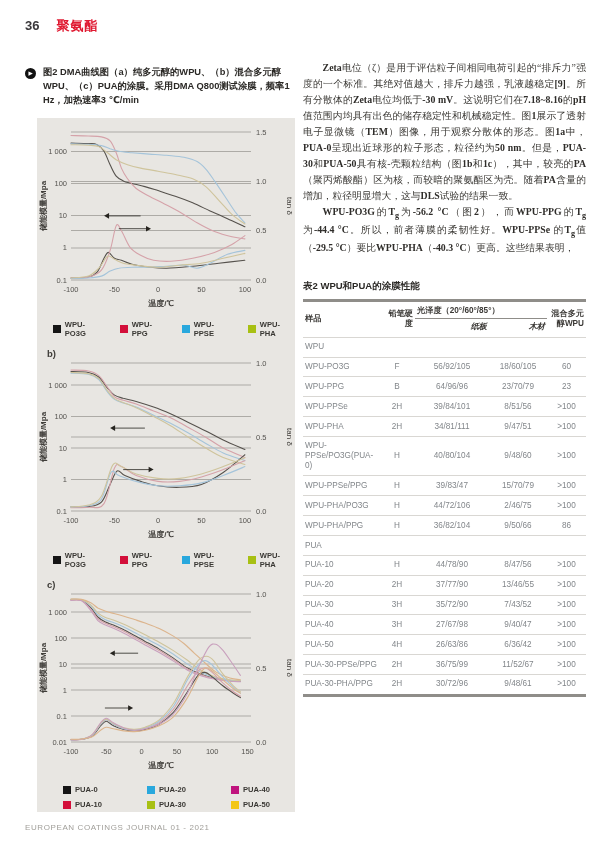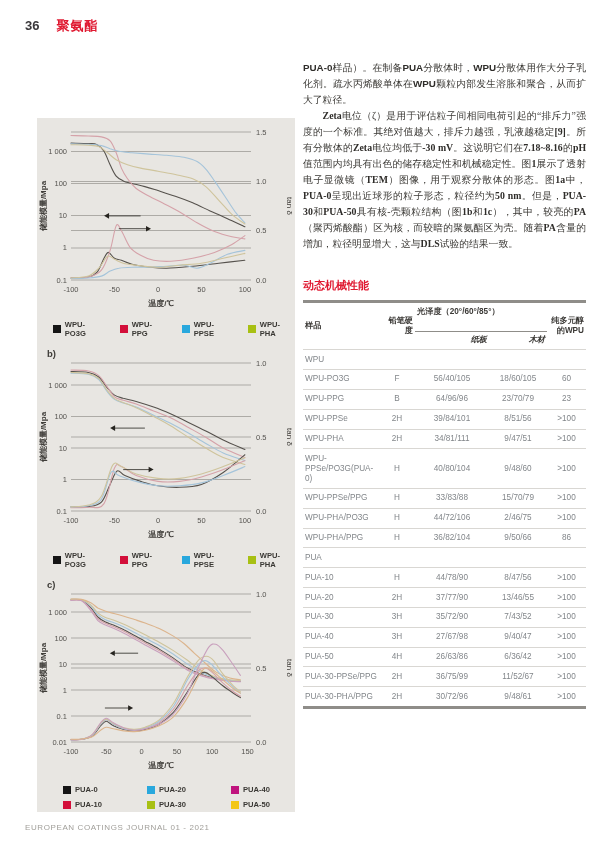--- a/index.html
+++ b/index.html
@@ -34,37 +34,41 @@
   .rcol p.ind{text-indent:2em;font-family:Liberation Serif, serif;}
   .rcol p b{color:#2f2d2a;}
   .sec-head{margin:26px 0 7px 0;font-size:11px;font-weight:700;}
   .tbl-cap{margin-top:24px;font-size:9.5px;font-weight:700;color:#2b2926;}
 
   table.perf{width:100%;margin-top:6px;border-collapse:collapse;
              border-top:3px solid #8f8d89;border-bottom:3px solid #8f8d89;}
   table.perf th{font-size:8.2px;font-weight:700;color:#3c3a37;padding:4px 2px;line-height:1.25;
                 vertical-align:middle;}
   table.perf td{font-size:8.2px;color:#82868a;padding:4.5px 2px;line-height:1.2;vertical-align:middle;}
-  table.perf th.g-head{border-bottom:1px solid #8f8d89;text-align:left;padding-bottom:14px;}
+  table.perf th.g-head{border-bottom:1px solid #8f8d89;text-align:left;padding-bottom:2px;}
   table.perf th.c{text-align:right;} table.perf th.l{text-align:left;}
   table.perf td.c{text-align:center;} table.perf td.l{text-align:left;overflow-wrap:anywhere;}
   table.perf tbody tr{border-top:1px solid #d9d7d3;}
   table.perf thead tr.sub th{padding-top:3px;font-style:italic;}
   td.grp{color:#85898d;}
 </style>
 </head>
 <body>
 
 <div class="page">
 
   <div class="hdr">
     <span class="pno">36</span>
     <span class="sect" style="color: rgb(224, 26, 50);">聚氨酯</span>
   </div>
 
+  <div class="figcap">
+    <span class="bullet">▶</span>
+    <span class="cap">图2 DMA曲线图（a）纯多元醇的WPU、（b）混合多元醇WPU、（c）PUA的涂膜。采用DMA Q800测试涂膜，频率1 Hz，加热速率3 ℃/min</span>
+  </div>
 
   <div class="panel">
     <div id="charts-root">
         <div>
           <svg width="258" height="194" viewBox="0 0 258 194" style="display:block">
             <line x1="34" y1="27.5" x2="214" y2="27.5" stroke="#93918c" stroke-width="0.7"></line>
             <line x1="34" y1="59.5" x2="214" y2="59.5" stroke="#93918c" stroke-width="0.7"></line>
             <line x1="34" y1="91.5" x2="214" y2="91.5" stroke="#93918c" stroke-width="0.7"></line>
             <line x1="34" y1="124" x2="214" y2="124" stroke="#93918c" stroke-width="0.7"></line>
             <line x1="34" y1="156" x2="214" y2="156" stroke="#93918c" stroke-width="0.7"></line>
@@ -250,52 +254,52 @@
               <span>PUA-50</span>
             </div>
           </div>
         </div>
       </div>
   </div>
 
   <div class="footer">EUROPEAN COATINGS JOURNAL 01 - 2021</div>
 
   <div class="rcol">
-    <p class="latinize"><b>PUA-0</b>样品）。在制备<b>PUA</b>分散体时，<b>WPU</b>分散体用作大分子乳化剂。疏水丙烯酸单体在<b>WPU</b>颗粒内部发生溶胀和聚合，从而扩大了粒径。</p>
     <p class="ind latinize"><b>Zeta</b>电位（ζ）是用于评估粒子间相同电荷引起的“排斥力”强度的一个标准。其绝对值越大，排斥力越强，乳液越稳定<b>[9]</b>。所有分散体的<b>Zeta</b>电位均低于<b>-30 mV</b>。这说明它们在<b>7.18~8.16</b>的<b>pH</b>值范围内均具有出色的储存稳定性和机械稳定性。图<b>1</b>展示了透射电子显微镜（<b>TEM</b>）图像，用于观察分散体的形态。图<b>1a</b>中，<b>PUA-0</b>呈现出近球形的粒子形态，粒径约为<b>50 nm</b>。但是，<b>PUA-30</b>和<b>PUA-50</b>具有核-壳颗粒结构（图<b>1b</b>和<b>1c</b>），其中，较亮的<b>PA</b>（聚丙烯酸酯）区为核，而较暗的聚氨酯区为壳。随着<b>PA</b>含量的增加，粒径明显增大，这与<b>DLS</b>试验的结果一致。</p>
-    <div class="sec-head" style="color: rgb(224, 26, 50);">动态机械性能</div>
+    <p class="ind latinize"><b>WPU-PO3G</b>的<b>T<sub>g</sub></b>为<b>-56.2 °C</b>（图<b>2</b>），而<b>WPU-PPG</b>的<b>T<sub>g</sub></b>为<b>-44.4 °C</b>。所以，前者薄膜的柔韧性好。<b>WPU-PPSe</b> 的<b>T<sub>g</sub></b>值（<b>-29.5 °C</b>）要比<b>WPU-PHA</b>（<b>-40.3 °C</b>）更高。这些结果表明，</p>
+    <div class="tbl-cap">表2 WPU和PUA的涂膜性能</div>
 
     <table class="perf">
       <colgroup>
         <col style="width:76px">
           <col style="width:36px">
           <col style="width:74px">
           <col style="width:58px">
           <col style="width:39px">
       </colgroup>
       <thead>
         <tr>
           <th class="l" rowspan="2">样品</th>
           <th class="c" rowspan="2">铅笔硬度</th>
           <th class="g-head" colspan="2">光泽度（20°/60°/85°）</th>
-          <th class="c" rowspan="2">纯多元醇的WPU</th>
+          <th class="c" rowspan="2">混合多元醇WPU</th>
         </tr>
         <tr class="sub">
           <th class="c">纸板</th>
           <th class="c">木材</th>
         </tr>
       </thead>
       <tbody id="tbl-body">
           <tr>
             <td class="l grp" colspan="5">WPU</td>
           </tr>
           <tr>
             <td class="l">WPU-PO3G</td>
             <td class="c">F</td>
-            <td class="c">56/40/105</td>
+            <td class="c">56/92/105</td>
             <td class="c">18/60/105</td>
             <td class="c">60</td>
           </tr>
           <tr>
             <td class="l">WPU-PPG</td>
             <td class="c">B</td>
             <td class="c">64/96/96</td>
             <td class="c">23/70/79</td>
             <td class="c">23</td>
           </tr>
@@ -316,21 +320,21 @@
           <tr>
             <td class="l">WPU-PPSe/PO3G(PUA-0)</td>
             <td class="c">H</td>
             <td class="c">40/80/104</td>
             <td class="c">9/48/60</td>
             <td class="c">&gt;100</td>
           </tr>
           <tr>
             <td class="l">WPU-PPSe/PPG</td>
             <td class="c">H</td>
-            <td class="c">33/83/88</td>
+            <td class="c">39/83/47</td>
             <td class="c">15/70/79</td>
             <td class="c">&gt;100</td>
           </tr>
           <tr>
             <td class="l">WPU-PHA/PO3G</td>
             <td class="c">H</td>
             <td class="c">44/72/106</td>
             <td class="c">2/46/75</td>
             <td class="c">&gt;100</td>
           </tr>

